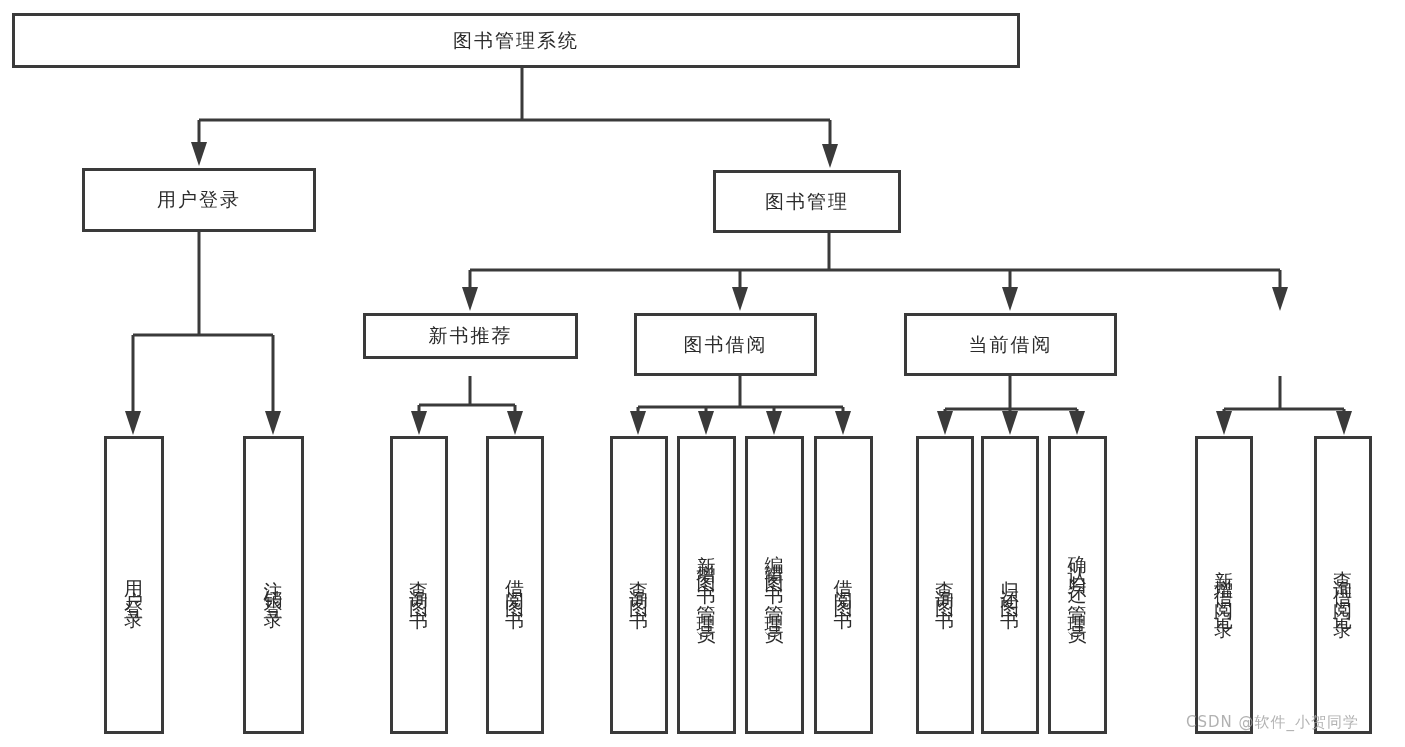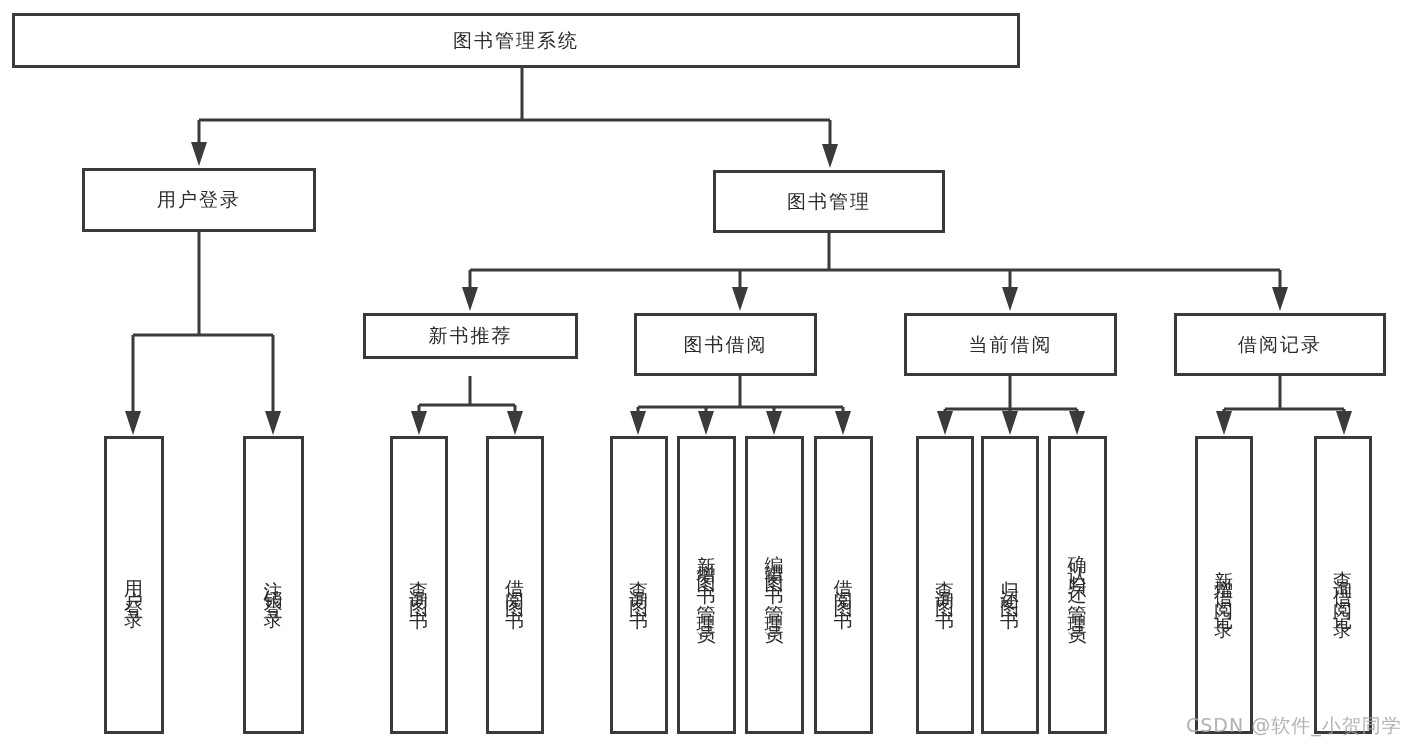--- a/index.html
+++ b/index.html
@@ -45,21 +45,21 @@
     text-orientation: mixed;
     font-size: 19px;
     letter-spacing: 10px;
     line-height: 1;
     white-space: nowrap;
   }
   .watermark {
     position: absolute;
     left: 1186px;
     top: 713px;
-    font-size: 19px;
+    font-size: 15px;
     color: rgba(165, 165, 165, 0.85);
     letter-spacing: 1px;
     white-space: nowrap;
     z-index: 5;
   }
 </style>
 </head>
 <body>
 
 <div id="canvas">
@@ -123,35 +123,32 @@
     </g>
   </svg>
 
   <div class="box" style="left:12px; top:13px; width:1008px; height:55px;">
     <span class="h-label">图书管理系统</span>
   </div>
 
   <div class="box" style="left:82px; top:168px; width:234px; height:64px;">
     <span class="h-label">用户登录</span>
   </div>
-  <div class="box" style="left:713px; top:170px; width:232px; height:63px;">
+  <div class="box" style="left:713px; top:170px; width:188px; height:63px;">
     <span class="h-label">图书管理</span>
   </div>
 
   <div class="box" style="left:363px; top:313px; width:215px; height:46px;">
     <span class="h-label">新书推荐</span>
   </div>
   <div class="box" style="left:634px; top:313px; width:183px; height:63px;">
     <span class="h-label">图书借阅</span>
   </div>
   <div class="box" style="left:904px; top:313px; width:213px; height:63px;">
     <span class="h-label">当前借阅</span>
-  </div>
-  <div class="box" style="left:1174px; top:313px; width:212px; height:63px;">
-    <span class="h-label">借阅记录</span>
   </div>
 
   <div class="box" style="left:104px; top:436px; width:60px; height:298px;">
     <span class="v-label">用户登录</span>
   </div>
   <div class="box" style="left:243px; top:436px; width:61px; height:298px;">
     <span class="v-label">注销登录</span>
   </div>
 
   <div class="box" style="left:390px; top:436px; width:58px; height:298px;">

